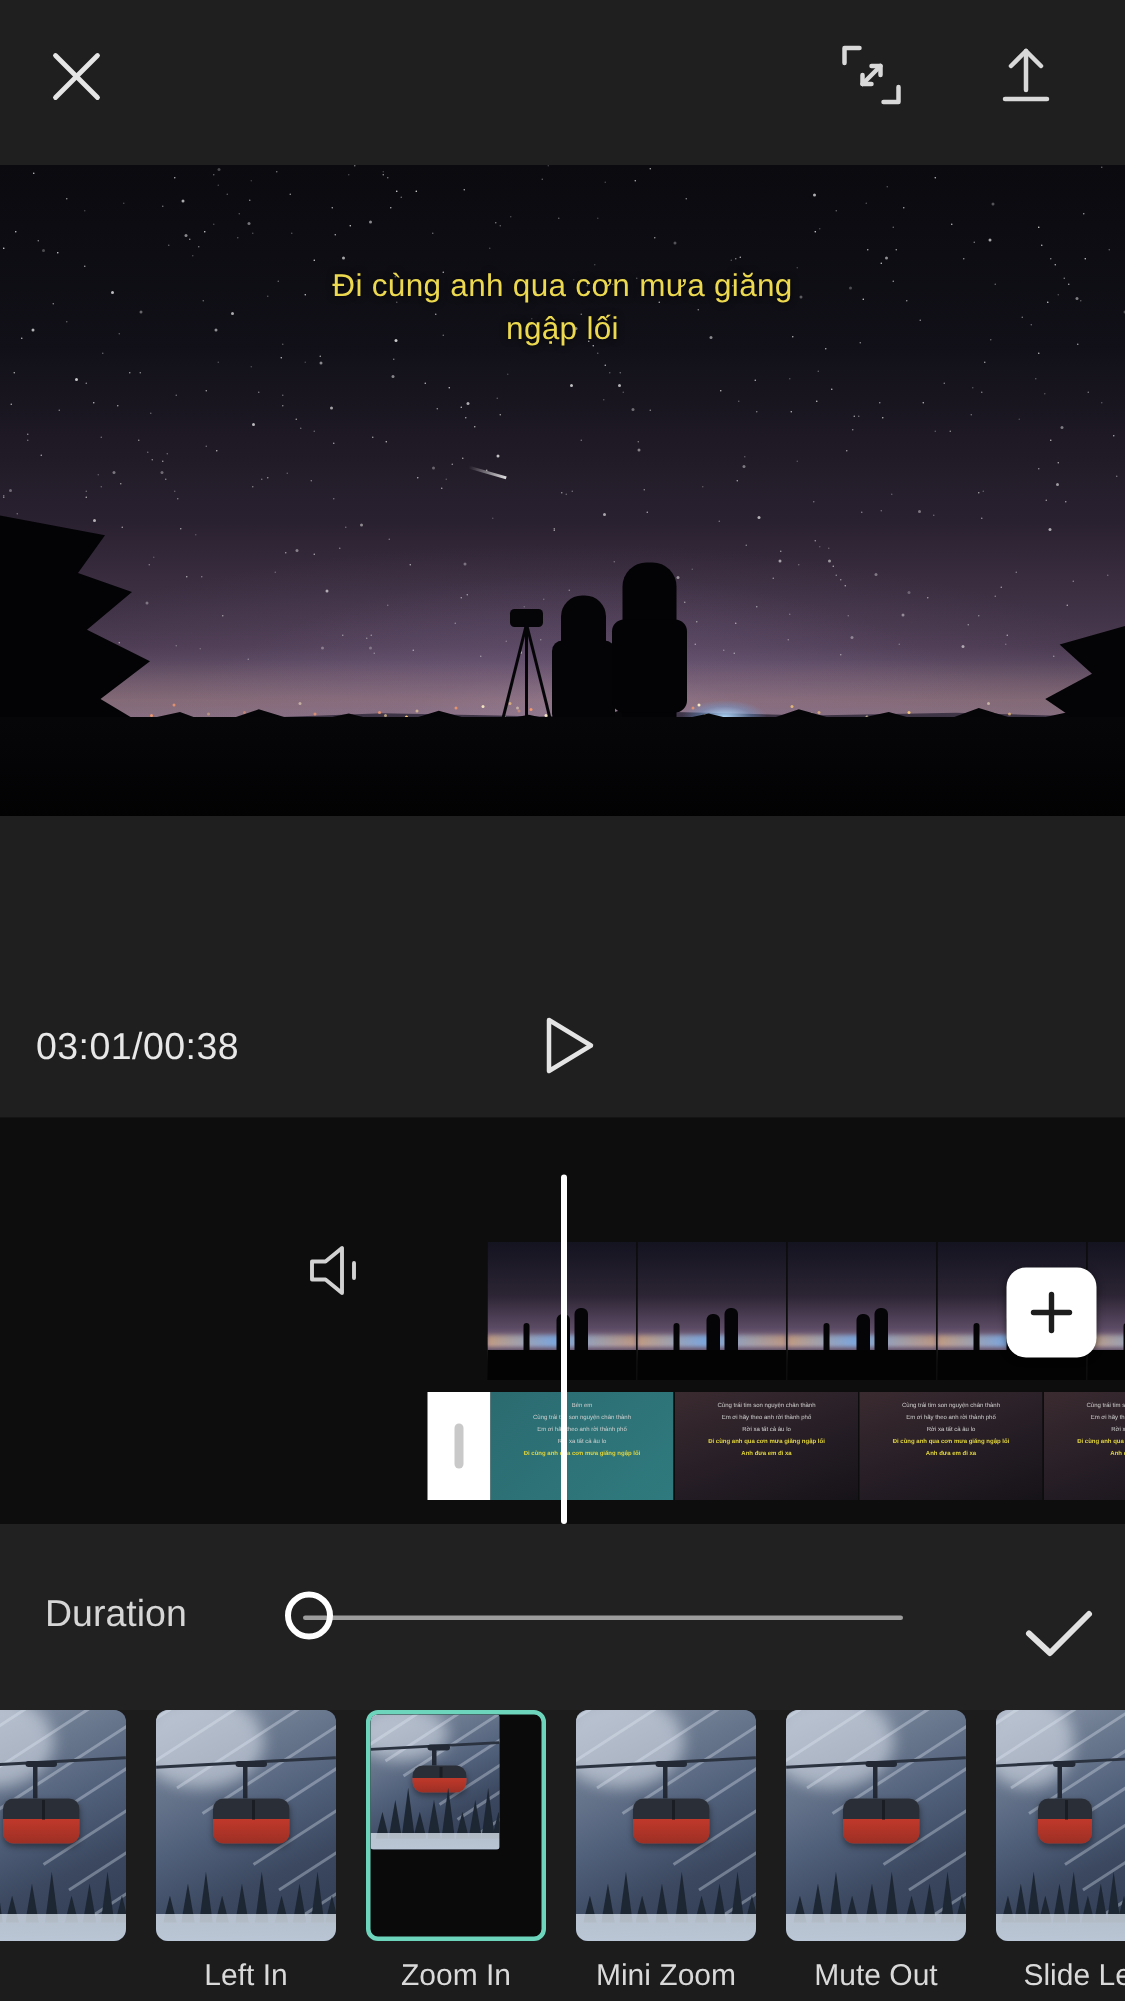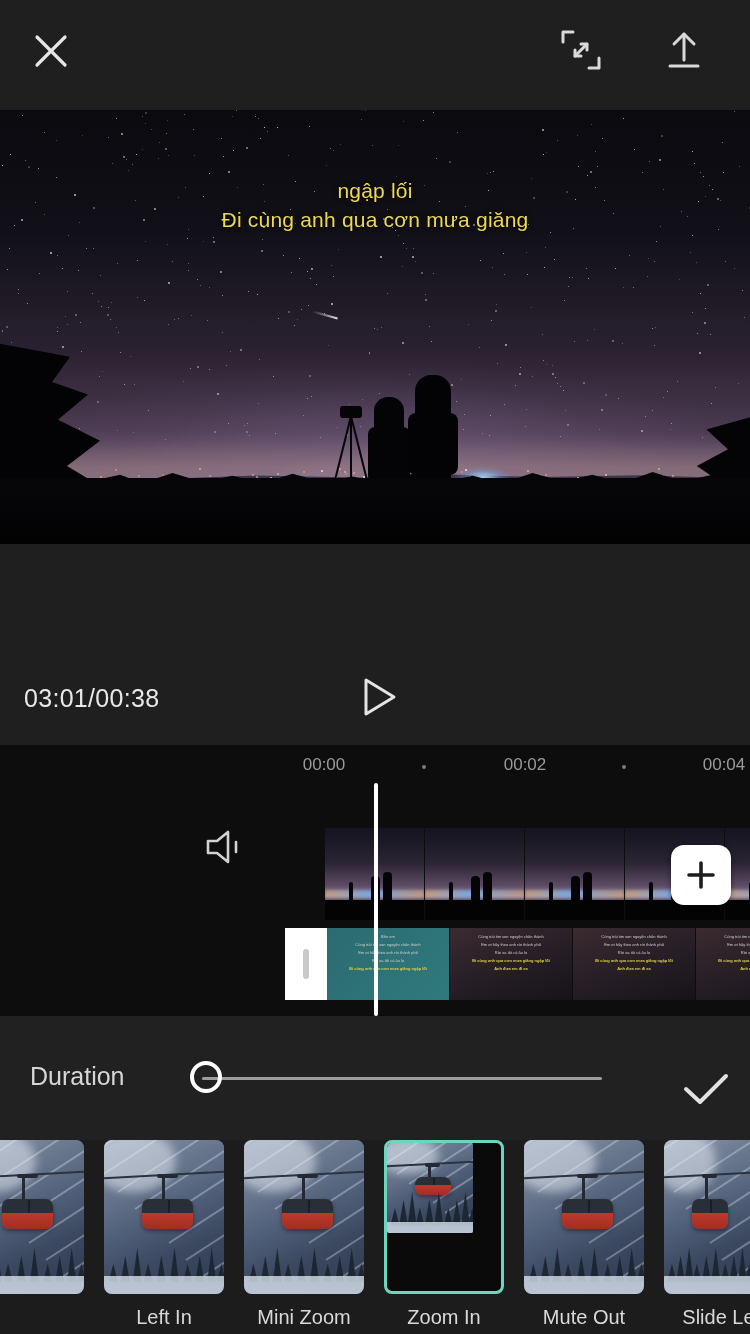--- a/index.html
+++ b/index.html
@@ -878,42 +878,35 @@
     <div class="tripod">
       <span class="head"></span>
         <span class="leg l1"></span>
         <span class="leg l2"></span>
         <span class="leg l3"></span>
     </div>
     <div class="sil-woman"></div>
     <div class="sil-man"></div>
     <div class="ground"></div>
     <div class="caption">
+      <div>Đi cùng anh qua cơn mưa giăng</div>
       <div>ngập lối</div>
-      <div>Đi cùng anh qua cơn mưa giăng</div>
     </div>
   </div>
 
   <div class="playbar">
     <div class="timecode">03:01/00:38</div>
     <div class="play-btn">
       <svg width="50" height="50" viewBox="0 0 50 50" aria-hidden="true">
         <polygon points="14,8 42,25 14,42" fill="none" stroke="#e4e4e4" stroke-width="3" stroke-linejoin="round"></polygon>
       </svg>
     </div>
   </div>
 
   <div class="timeline">
-    <div class="ruler" id="ruler">
-        <div class="tick-label" style="left: 324px;">00:00</div>
-        <div class="tick-dot" style="left: 424px;"></div>
-        <div class="tick-label" style="left: 525px;">00:02</div>
-        <div class="tick-dot" style="left: 624px;"></div>
-        <div class="tick-label" style="left: 724px;">00:04</div>
-      </div>
 
     <div class="track-video">
       <div class="mute-block">
         <svg width="46" height="38" viewBox="0 0 46 38" aria-hidden="true">
           <path d="M6 13 H15 L26 4 V34 L15 25 H6 Z" fill="none" stroke="#d2d2d2" stroke-width="2.6" stroke-linejoin="round"></path>
           <line x1="34" y1="14" x2="34" y2="24" stroke="#d2d2d2" stroke-width="2.6" stroke-linecap="round"></line>
         </svg>
       </div>
       <div class="clips" id="vclips">
           <div class="vthumb">
@@ -1080,20 +1073,57 @@
                 <i style="left:66%; height:18px"></i>
                 <i style="left:76%; height:26px"></i>
                 <i style="left:86%; height:34px"></i>
                 <i style="left:94%; height:18px"></i>
               </span>
               <span class="g-snowground"></span>
             </span>
           </div>
           <div class="eff-label">Left In</div>
         </div>
+        <div class="eff-item selected">
+          <div class="eff-thumb">
+            <span class="gondola-img">
+              <span class="g-mountain"></span>
+              <span class="g-snowpatch"></span>
+              <span class="g-streaks">
+                <i style="left:-30%; top:0%"></i>
+                <i style="left:-16%; top:11%"></i>
+                <i style="left:-2%; top:22%"></i>
+                <i style="left:12%; top:33%"></i>
+                <i style="left:26%; top:44%"></i>
+                <i style="left:40%; top:55%"></i>
+                <i style="left:54%; top:66%"></i>
+                <i style="left:68%; top:77%"></i>
+                <i style="left:82%; top:88%"></i>
+              </span>
+              <span class="g-cable"></span>
+              <span class="g-hanger"></span>
+              <span class="g-arm"></span>
+              <span class="g-car"></span>
+              <span class="g-trees">
+                <i style="left:4%; height:18px"></i>
+                <i style="left:14%; height:26px"></i>
+                <i style="left:24%; height:34px"></i>
+                <i style="left:33%; height:18px"></i>
+                <i style="left:44%; height:26px"></i>
+                <i style="left:55%; height:34px"></i>
+                <i style="left:66%; height:18px"></i>
+                <i style="left:76%; height:26px"></i>
+                <i style="left:86%; height:34px"></i>
+                <i style="left:94%; height:18px"></i>
+              </span>
+              <span class="g-snowground"></span>
+            </span>
+          </div>
+          <div class="eff-label">Zoom In</div>
+        </div>
         <div class="eff-item">
           <div class="eff-thumb">
             <span class="gondola-img">
               <span class="g-mountain"></span>
               <span class="g-snowpatch"></span>
               <span class="g-streaks">
                 <i style="left:-30%; top:0%"></i>
                 <i style="left:-16%; top:11%"></i>
                 <i style="left:-2%; top:22%"></i>
                 <i style="left:12%; top:33%"></i>
@@ -1116,57 +1146,20 @@
                 <i style="left:55%; height:34px"></i>
                 <i style="left:66%; height:18px"></i>
                 <i style="left:76%; height:26px"></i>
                 <i style="left:86%; height:34px"></i>
                 <i style="left:94%; height:18px"></i>
               </span>
               <span class="g-snowground"></span>
             </span>
           </div>
           <div class="eff-label">Mini Zoom</div>
-        </div>
-        <div class="eff-item selected">
-          <div class="eff-thumb">
-            <span class="gondola-img">
-              <span class="g-mountain"></span>
-              <span class="g-snowpatch"></span>
-              <span class="g-streaks">
-                <i style="left:-30%; top:0%"></i>
-                <i style="left:-16%; top:11%"></i>
-                <i style="left:-2%; top:22%"></i>
-                <i style="left:12%; top:33%"></i>
-                <i style="left:26%; top:44%"></i>
-                <i style="left:40%; top:55%"></i>
-                <i style="left:54%; top:66%"></i>
-                <i style="left:68%; top:77%"></i>
-                <i style="left:82%; top:88%"></i>
-              </span>
-              <span class="g-cable"></span>
-              <span class="g-hanger"></span>
-              <span class="g-arm"></span>
-              <span class="g-car"></span>
-              <span class="g-trees">
-                <i style="left:4%; height:18px"></i>
-                <i style="left:14%; height:26px"></i>
-                <i style="left:24%; height:34px"></i>
-                <i style="left:33%; height:18px"></i>
-                <i style="left:44%; height:26px"></i>
-                <i style="left:55%; height:34px"></i>
-                <i style="left:66%; height:18px"></i>
-                <i style="left:76%; height:26px"></i>
-                <i style="left:86%; height:34px"></i>
-                <i style="left:94%; height:18px"></i>
-              </span>
-              <span class="g-snowground"></span>
-            </span>
-          </div>
-          <div class="eff-label">Zoom In</div>
         </div>
         <div class="eff-item">
           <div class="eff-thumb">
             <span class="gondola-img">
               <span class="g-mountain"></span>
               <span class="g-snowpatch"></span>
               <span class="g-streaks">
                 <i style="left:-30%; top:0%"></i>
                 <i style="left:-16%; top:11%"></i>
                 <i style="left:-2%; top:22%"></i>

